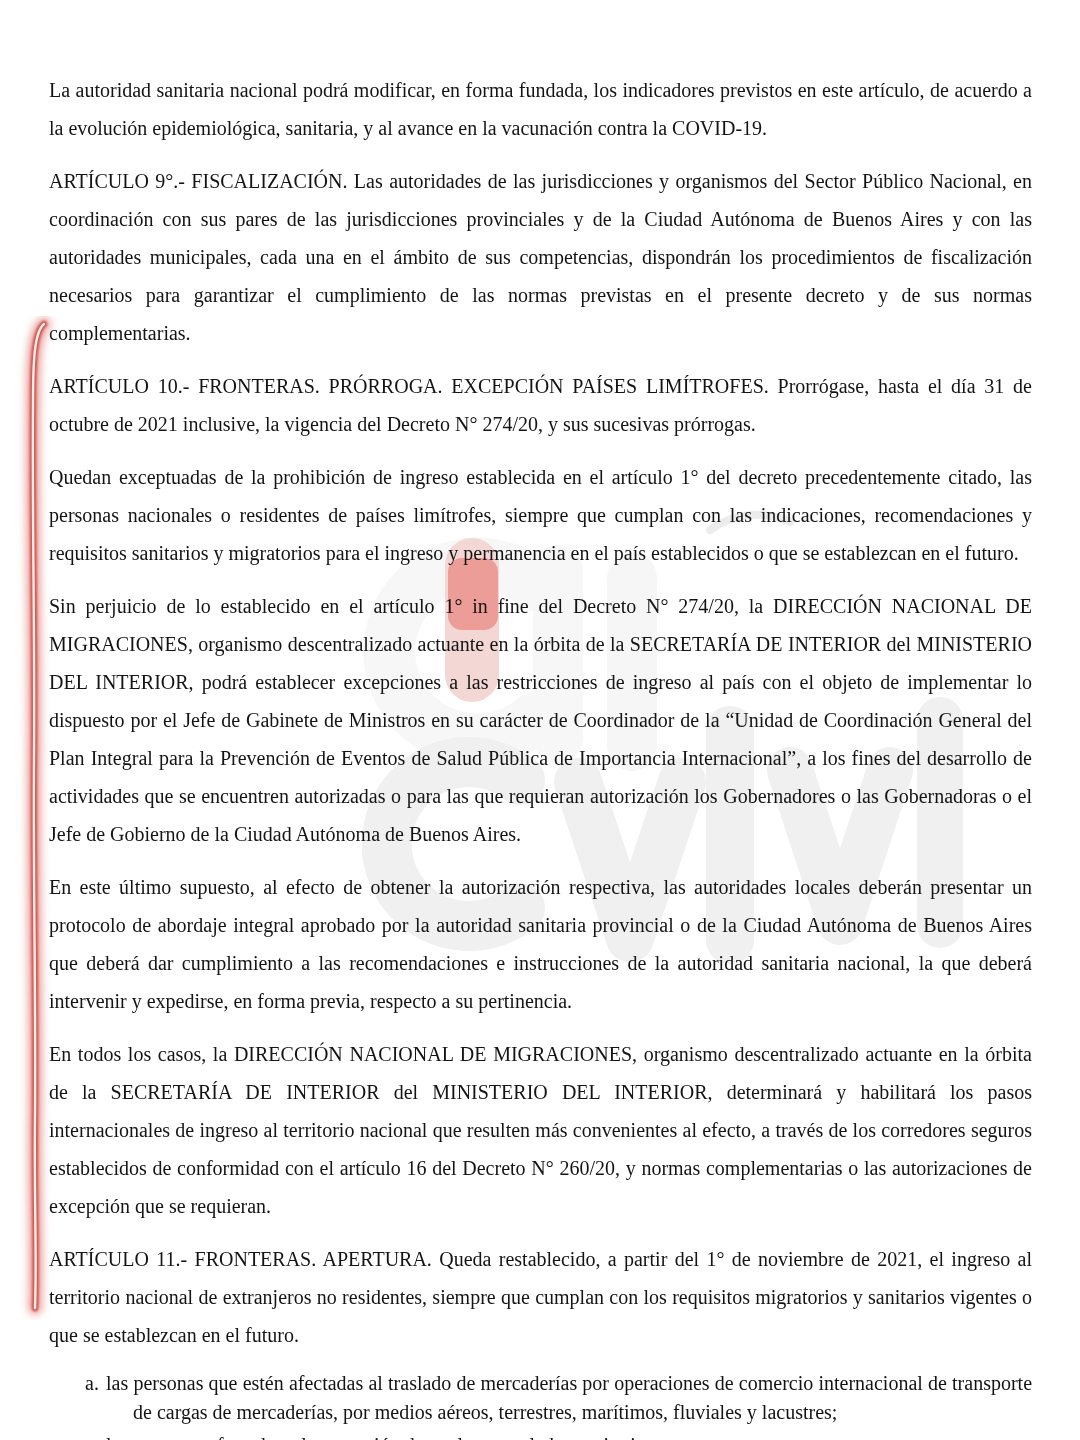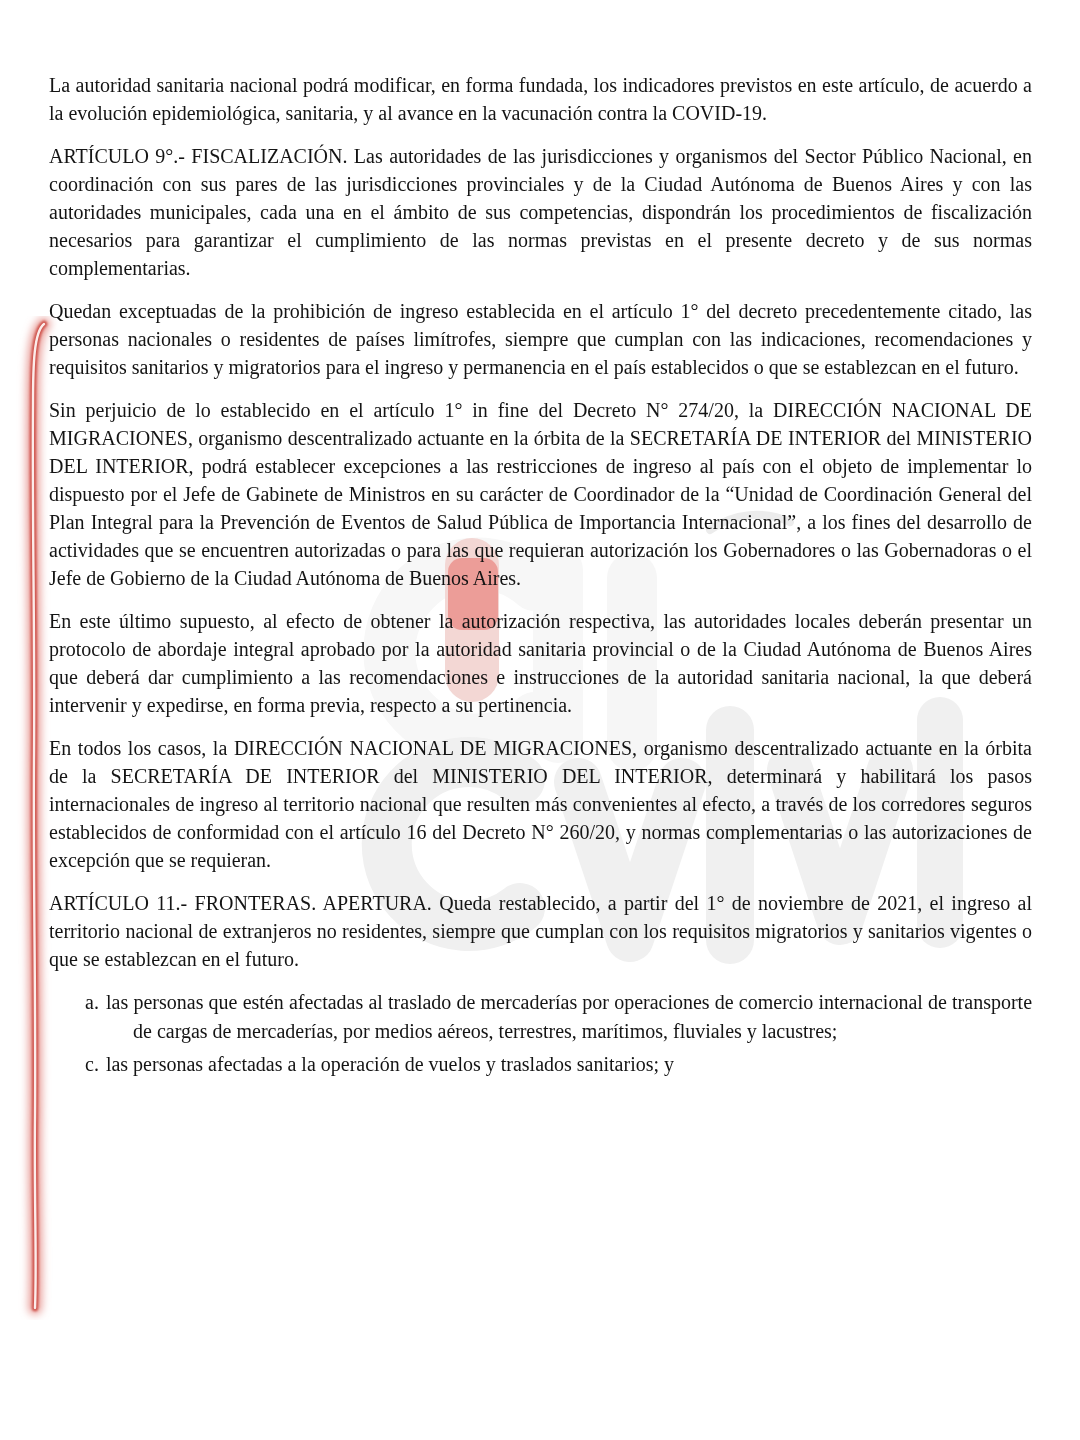--- a/index.html
+++ b/index.html
@@ -40,21 +40,21 @@
     position: absolute;
     z-index: 1;
     left: 0; top: 0;
     width: 1080px;
     padding: 71px 48px 0 49px;
     box-sizing: border-box;
   }
   .content p {
     margin: 0 0 15px 0;
     font-size: 20px;
-    line-height: 28px;
+    line-height: 38px;
     text-align: justify;
     text-justify: inter-word;
   }
   .doc-list { margin: 0; }
   .list-item {
     font-size: 20px;
     line-height: 29px;
     text-align: justify;
     margin: 0 0 4px 84px;
     text-indent: -48px;
@@ -96,20 +96,21 @@
       </filter>
     </defs>
     <path d="M32,8 C22,16 21,48 21,88 C20,200 23,320 22,440 C21,560 24,680 23,800 C22,880 25,945 23,992" fill="none" stroke="#e89b96" stroke-width="13" stroke-linecap="round" filter="url(#glowBig)"></path>
     <path d="M32,8 C22,16 21,48 21,88 C20,200 23,320 22,440 C21,560 24,680 23,800 C22,880 25,945 23,992" fill="none" stroke="#cf544e" stroke-width="6.5" stroke-linecap="round" filter="url(#glowSm)"></path>
     <path d="M32,8 C22,16 21,48 21,88 C20,200 23,320 22,440 C21,560 24,680 23,800 C22,880 25,945 23,992" fill="none" stroke="#fcecea" stroke-width="2.4" stroke-linecap="round"></path>
   </svg>
 
   <div class="content">
     <p>La autoridad sanitaria nacional podrá modificar, en forma fundada, los indicadores previstos en este artículo, de acuerdo a la evolución epidemiológica, sanitaria, y al avance en la vacunación contra la COVID-19.</p>
     <p>ARTÍCULO 9°.- FISCALIZACIÓN. Las autoridades de las jurisdicciones y organismos del Sector Público Nacional, en coordinación con sus pares de las jurisdicciones provinciales y de la Ciudad Autónoma de Buenos Aires y con las autoridades municipales, cada una en el ámbito de sus competencias, dispondrán los procedimientos de fiscalización necesarios para garantizar el cumplimiento de las normas previstas en el presente decreto y de sus normas complementarias.</p>
+    <p>ARTÍCULO 10.- FRONTERAS. PRÓRROGA. EXCEPCIÓN PAÍSES LIMÍTROFES.  Prorrógase, hasta el día 31 de octubre de 2021 inclusive, la vigencia del Decreto N° 274/20, y sus sucesivas prórrogas.</p>
     <p>Quedan exceptuadas de la prohibición de ingreso establecida en el artículo 1° del decreto precedentemente citado, las personas nacionales o residentes de países limítrofes, siempre que cumplan con las indicaciones, recomendaciones y requisitos sanitarios y migratorios para el ingreso y permanencia en el país establecidos o que se establezcan en el futuro.</p>
     <p>Sin perjuicio de lo establecido en el artículo 1° in fine del Decreto N° 274/20, la DIRECCIÓN NACIONAL DE MIGRACIONES, organismo descentralizado actuante en la órbita de la SECRETARÍA DE INTERIOR del MINISTERIO DEL INTERIOR, podrá establecer excepciones a las restricciones de ingreso al país con el objeto de implementar lo dispuesto por el Jefe de Gabinete de Ministros en su carácter de Coordinador de la “Unidad de Coordinación General del Plan Integral para la Prevención de Eventos de Salud Pública de Importancia Internacional”, a los fines del desarrollo de actividades que se encuentren autorizadas o para las que requieran autorización los Gobernadores o las Gobernadoras o el Jefe de Gobierno de la Ciudad Autónoma de Buenos Aires.</p>
     <p>En este último supuesto, al efecto de obtener la autorización respectiva, las autoridades locales deberán presentar un protocolo de abordaje integral aprobado por la autoridad sanitaria provincial o de la Ciudad Autónoma de Buenos Aires que deberá dar cumplimiento a las recomendaciones e instrucciones de la autoridad sanitaria nacional, la que deberá intervenir y expedirse, en forma previa, respecto a su pertinencia.</p>
     <p>En todos los casos, la DIRECCIÓN NACIONAL DE MIGRACIONES, organismo descentralizado actuante en la órbita de la SECRETARÍA DE INTERIOR del MINISTERIO DEL INTERIOR, determinará y habilitará los pasos internacionales de ingreso al territorio nacional que resulten más convenientes al efecto, a través de los corredores seguros establecidos de conformidad con el artículo 16 del Decreto N° 260/20, y normas complementarias o las autorizaciones de excepción que se requieran.</p>
     <p>ARTÍCULO 11.- FRONTERAS. APERTURA. Queda restablecido, a partir del 1° de noviembre de 2021, el ingreso al territorio nacional de extranjeros no residentes, siempre que cumplan con los requisitos migratorios y sanitarios vigentes o que se establezcan en el futuro.</p>
 
     <div class="doc-list">
       <div class="list-item">
         <span class="marker">a.</span>
         <span>las personas que estén afectadas al traslado de mercaderías por operaciones de comercio internacional de transporte de cargas de mercaderías, por medios aéreos, terrestres, marítimos, fluviales y lacustres;</span>

